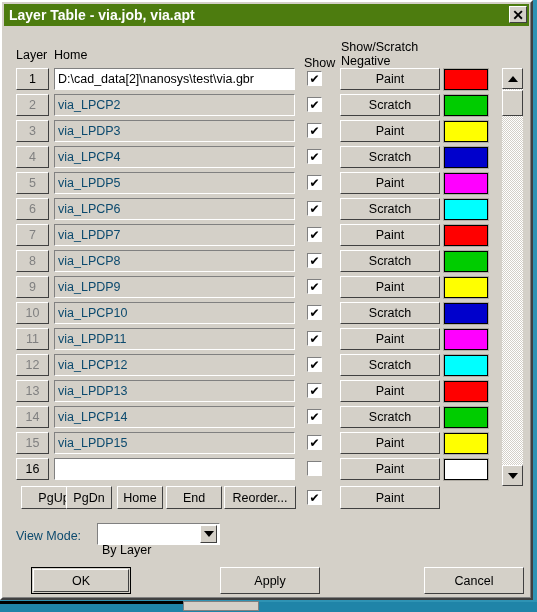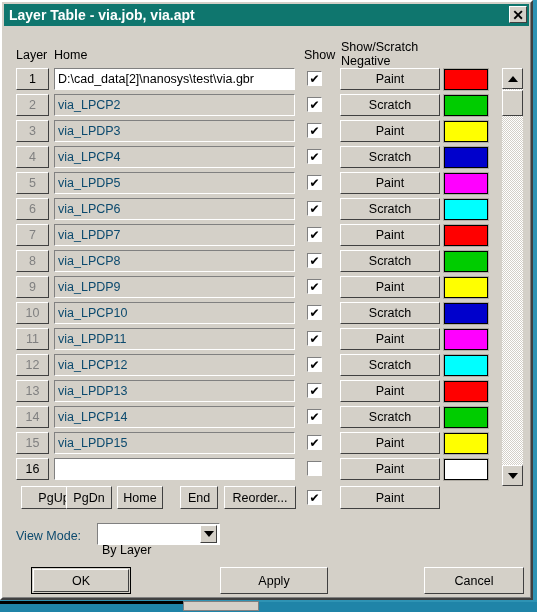--- a/index.html
+++ b/index.html
@@ -63,21 +63,21 @@
     border-bottom: 1px solid #808080;
     box-sizing: border-box;
   }
 
   
   #titlebar {
     position: absolute;
     left: 2px; top: 2px;
     width: 525px;
     height: 22px;
-    background: #0f766e;
+    background: #4d7c0f;
     display: flex;
     align-items: center;
   }
   #title-text {
     color: #ffffff;
     font-size: 14px;
     font-weight: bold;
     margin-left: 5px;
     white-space: nowrap;
     letter-spacing: 0px;
@@ -106,21 +106,21 @@
   
   .col-head {
     position: absolute;
     font-size: 12.5px;
     color: #000;
     white-space: nowrap;
     line-height: 14px;
   }
   #head-layer { left: 14px; top: 46px; }
   #head-name  { left: 52px; top: 46px; }
-  #head-show  { left: 302px; top: 46px; text-align: center; }
+  #head-show  { left: 302px; top: 54px; text-align: center; }
   #head-ps    { left: 339px; top: 38px; }
   #head-color { left: 446px; top: 46px; margin-top: 30px; }
 
   
   #rows {
     position: absolute;
     left: 0; top: 66px;
     width: 533px;
   }
   .row {
@@ -236,21 +236,21 @@
     display: flex;
     align-items: center;
     justify-content: center;
     font-size: 12.5px;
     color: #000;
     cursor: default;
   }
   #btn-pgup   { left: 19px;  width: 66px; }
   #btn-pgdn   { left: 64px;  width: 46px; }
   #btn-home   { left: 115px; width: 46px; }
-  #btn-end    { left: 178px; width: 38px; }
+  #btn-end    { left: 164px; width: 56px; }
   #btn-reorder{ left: 222px; width: 72px; }
   #nav-check {
     position: absolute;
     left: 305px; top: 4px;
     width: 15px; height: 15px;
     background: #ffffff;
     border-top: 1px solid #808080;
     border-left: 1px solid #808080;
     border-right: 1px solid #ffffff;
     border-bottom: 1px solid #ffffff;
@@ -382,21 +382,21 @@
   }
   #btn-ok .inner {
     position: absolute;
     left: 1px; top: 1px; right: 1px; bottom: 1px;
     border-top: 1px solid #ffffff;
     border-left: 1px solid #ffffff;
     border-right: 1px solid #404040;
     border-bottom: 1px solid #404040;
     display: flex; align-items: center; justify-content: center;
   }
-  #btn-apply  { left: 218px; width: 108px; }
+  #btn-apply  { left: 218px; width: 100px; }
   #btn-cancel { left: 422px; width: 100px; }
 </style>
 </head>
 <body>
 
 <div id="desktop">
   <div id="taskbar-strip"></div>
   <div id="taskbar-black"></div>
   <div id="taskbar-btn"></div>
 </div>

